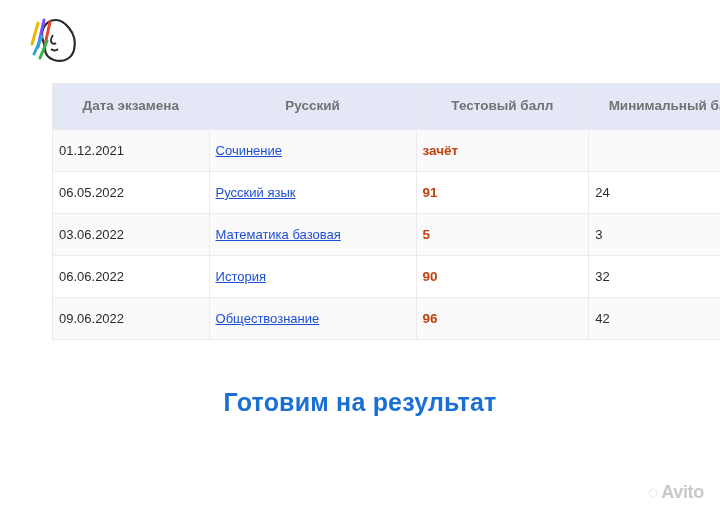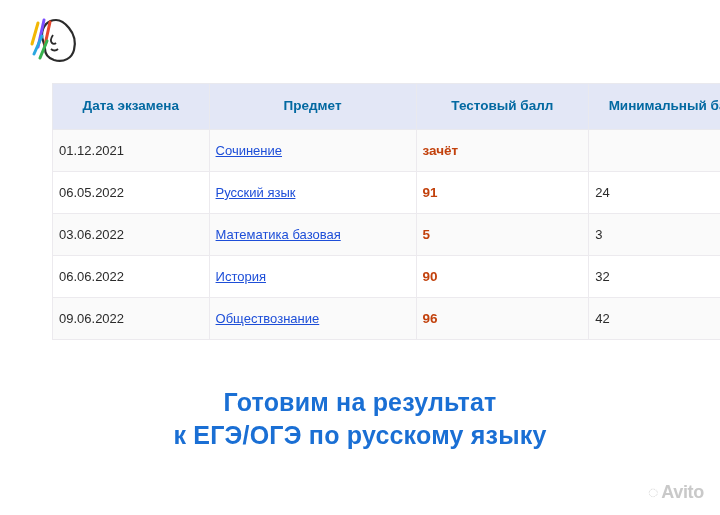--- a/index.html
+++ b/index.html
@@ -33,21 +33,21 @@
     overflow: hidden;
   }
   table.results {
     border-collapse: collapse;
     width: 712px;
     table-layout: fixed;
     font-size: 13px;
   }
   table.results th {
     background: #e3e7f6;
-    color: #0369a1;
+    color: #737373;
     font-weight: bold;
     font-size: 13.5px;
     text-align: center;
     padding: 14px 6px;
     border: 1px solid #e9e9ee;
     line-height: 1.25;
   }
   table.results td {
     border: 1px solid #eceaee;
     padding: 13px 6px;
@@ -125,21 +125,21 @@
       <line x1="18" y1="44" x2="25" y2="27" stroke="#37b24d"></line>
     </g>
   </svg>
 </div>
 
 <div class="table-wrap">
   <table class="results">
     <thead>
       <tr>
         <th class="col-date">Дата экзамена</th>
-        <th class="col-subj">Предмет</th>
+        <th class="col-subj">Русский</th>
         <th class="col-score">Тестовый балл</th>
         <th class="col-min">Минимальный балл</th>
       </tr>
     </thead>
     <tbody>
       <tr class="alt">
         <td>01.12.2021</td>
         <td><span class="subject-link">Сочинение</span></td>
         <td><span class="score">зачёт</span></td>
         <td></td>
@@ -167,19 +167,18 @@
         <td><span class="subject-link">Обществознание</span></td>
         <td><span class="score">96</span></td>
         <td>42</td>
       </tr>
     </tbody>
   </table>
 </div>
 
 <div class="headline">
   <div>Готовим на результат</div>
-  <div>к ЕГЭ/ОГЭ по русскому языку</div>
 </div>
 
 <div class="watermark">
   <span class="wm-mark">◌</span>
   <span>Avito</span>
 </div>
 
 </body></html>

